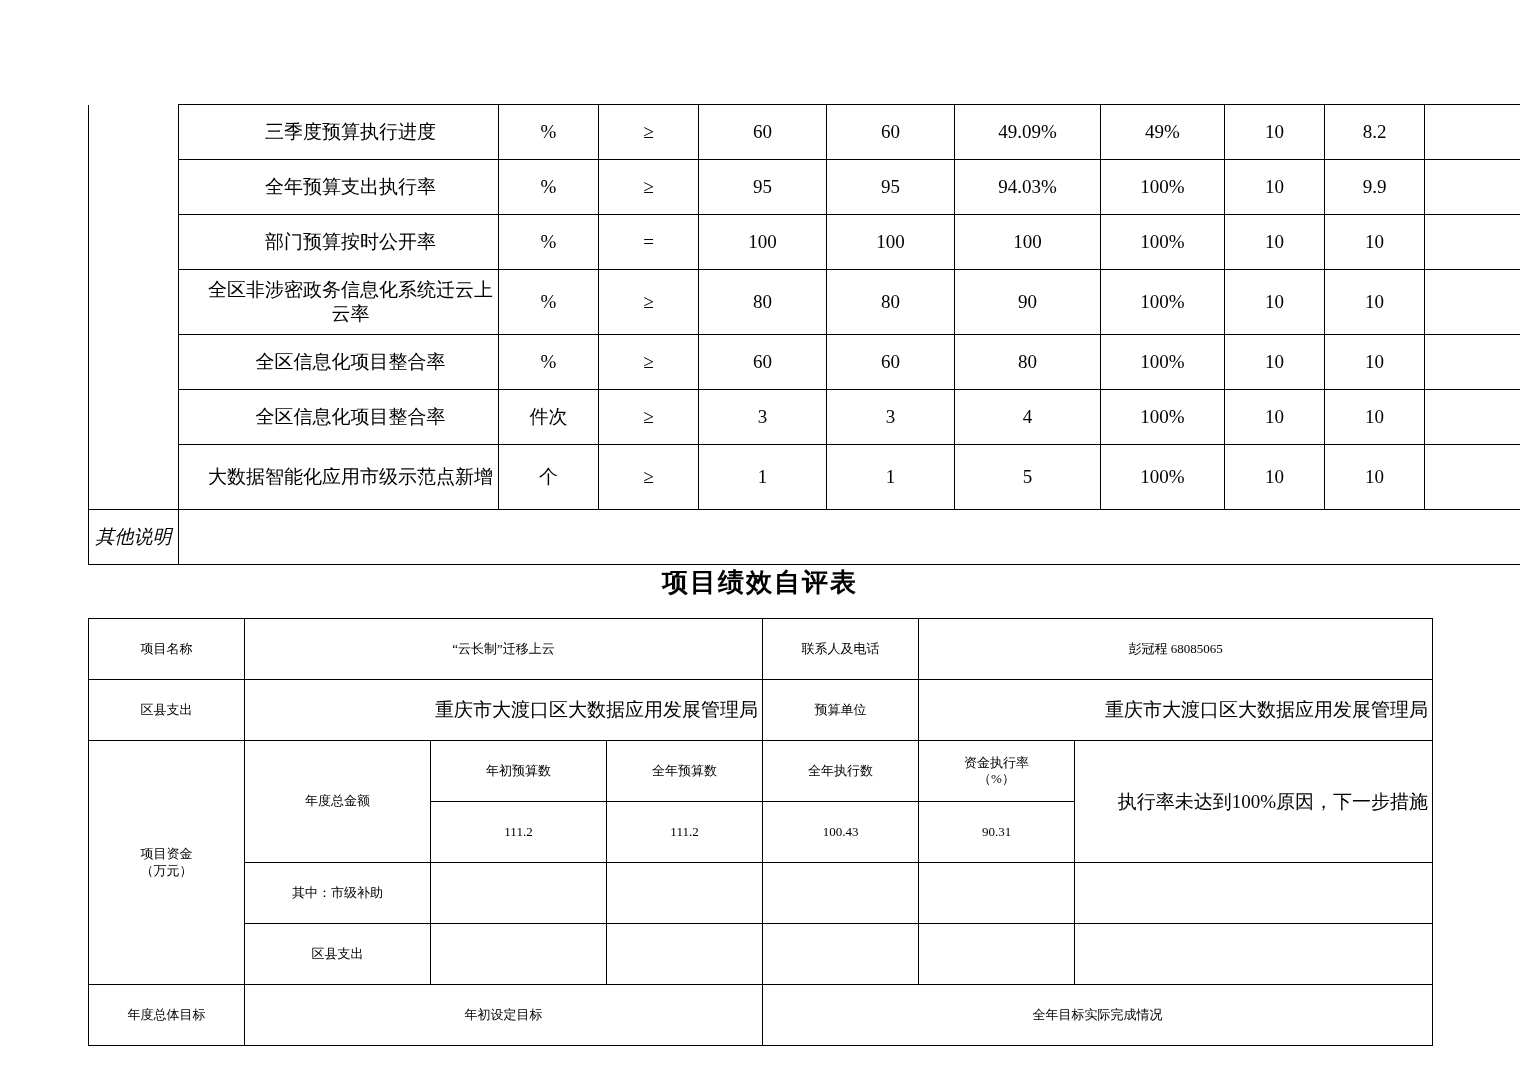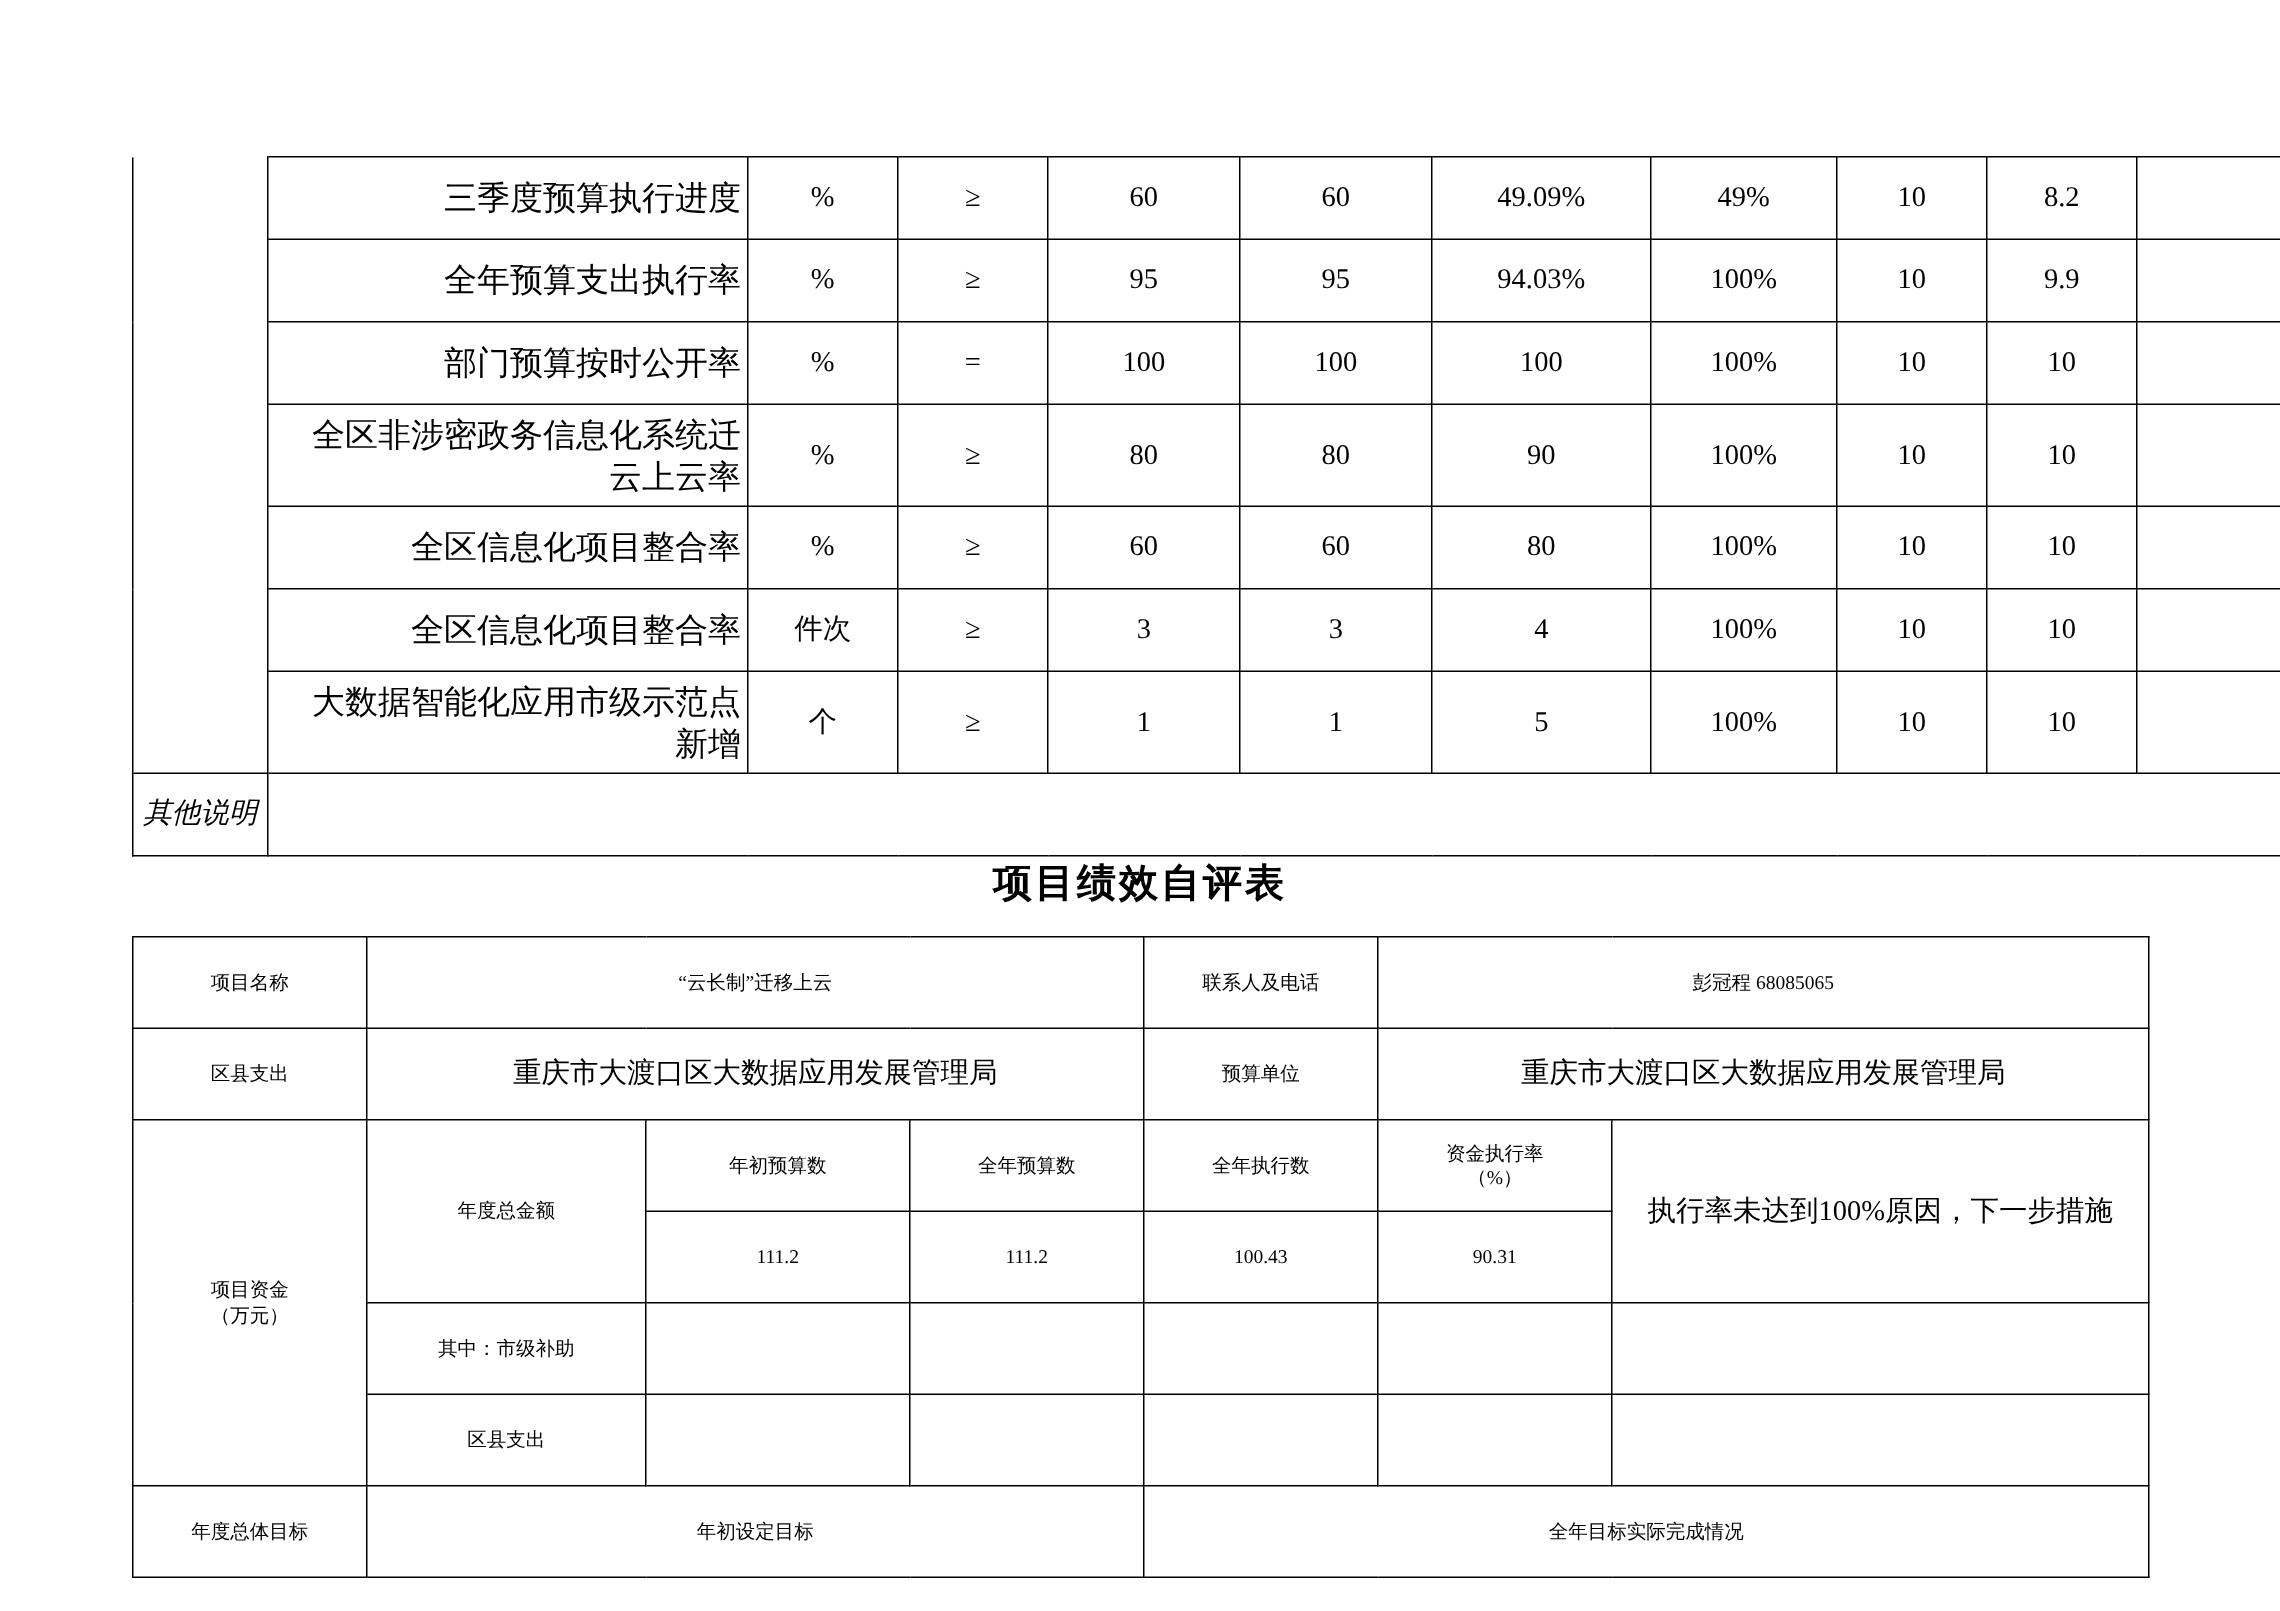--- a/index.html
+++ b/index.html
@@ -42,23 +42,23 @@
     width: 1344px;
     margin-top: 104px;
   }
   .top-table td {
     height: 42px;
   }
   .top-table td.tall {
     height: 52px;
   }
   .top-table td.label {
-    text-align: right;
+    text-align: center;
     padding-left: 28px;
-    font-size: 22px;
+    font-size: 19px;
   }
   .blank-left {
     border-top: none;
     border-bottom: none;
     border-left: 1.5px solid #000;
     border-right: 1.5px solid #000;
   }
   .other-note {
     height: 52px;
     font-style: italic;
@@ -77,20 +77,21 @@
   
   .proj-table {
     width: 1344px;
   }
   .proj-table td {
     height: 48px;
     font-size: 13px;
   }
   .proj-table td.small {
     font-size: 19px;
+    text-align: right;
   }
   .two-line {
     line-height: 1.2;
   }
 </style>
 </head>
 <body>
 
 <div class="page">
 

